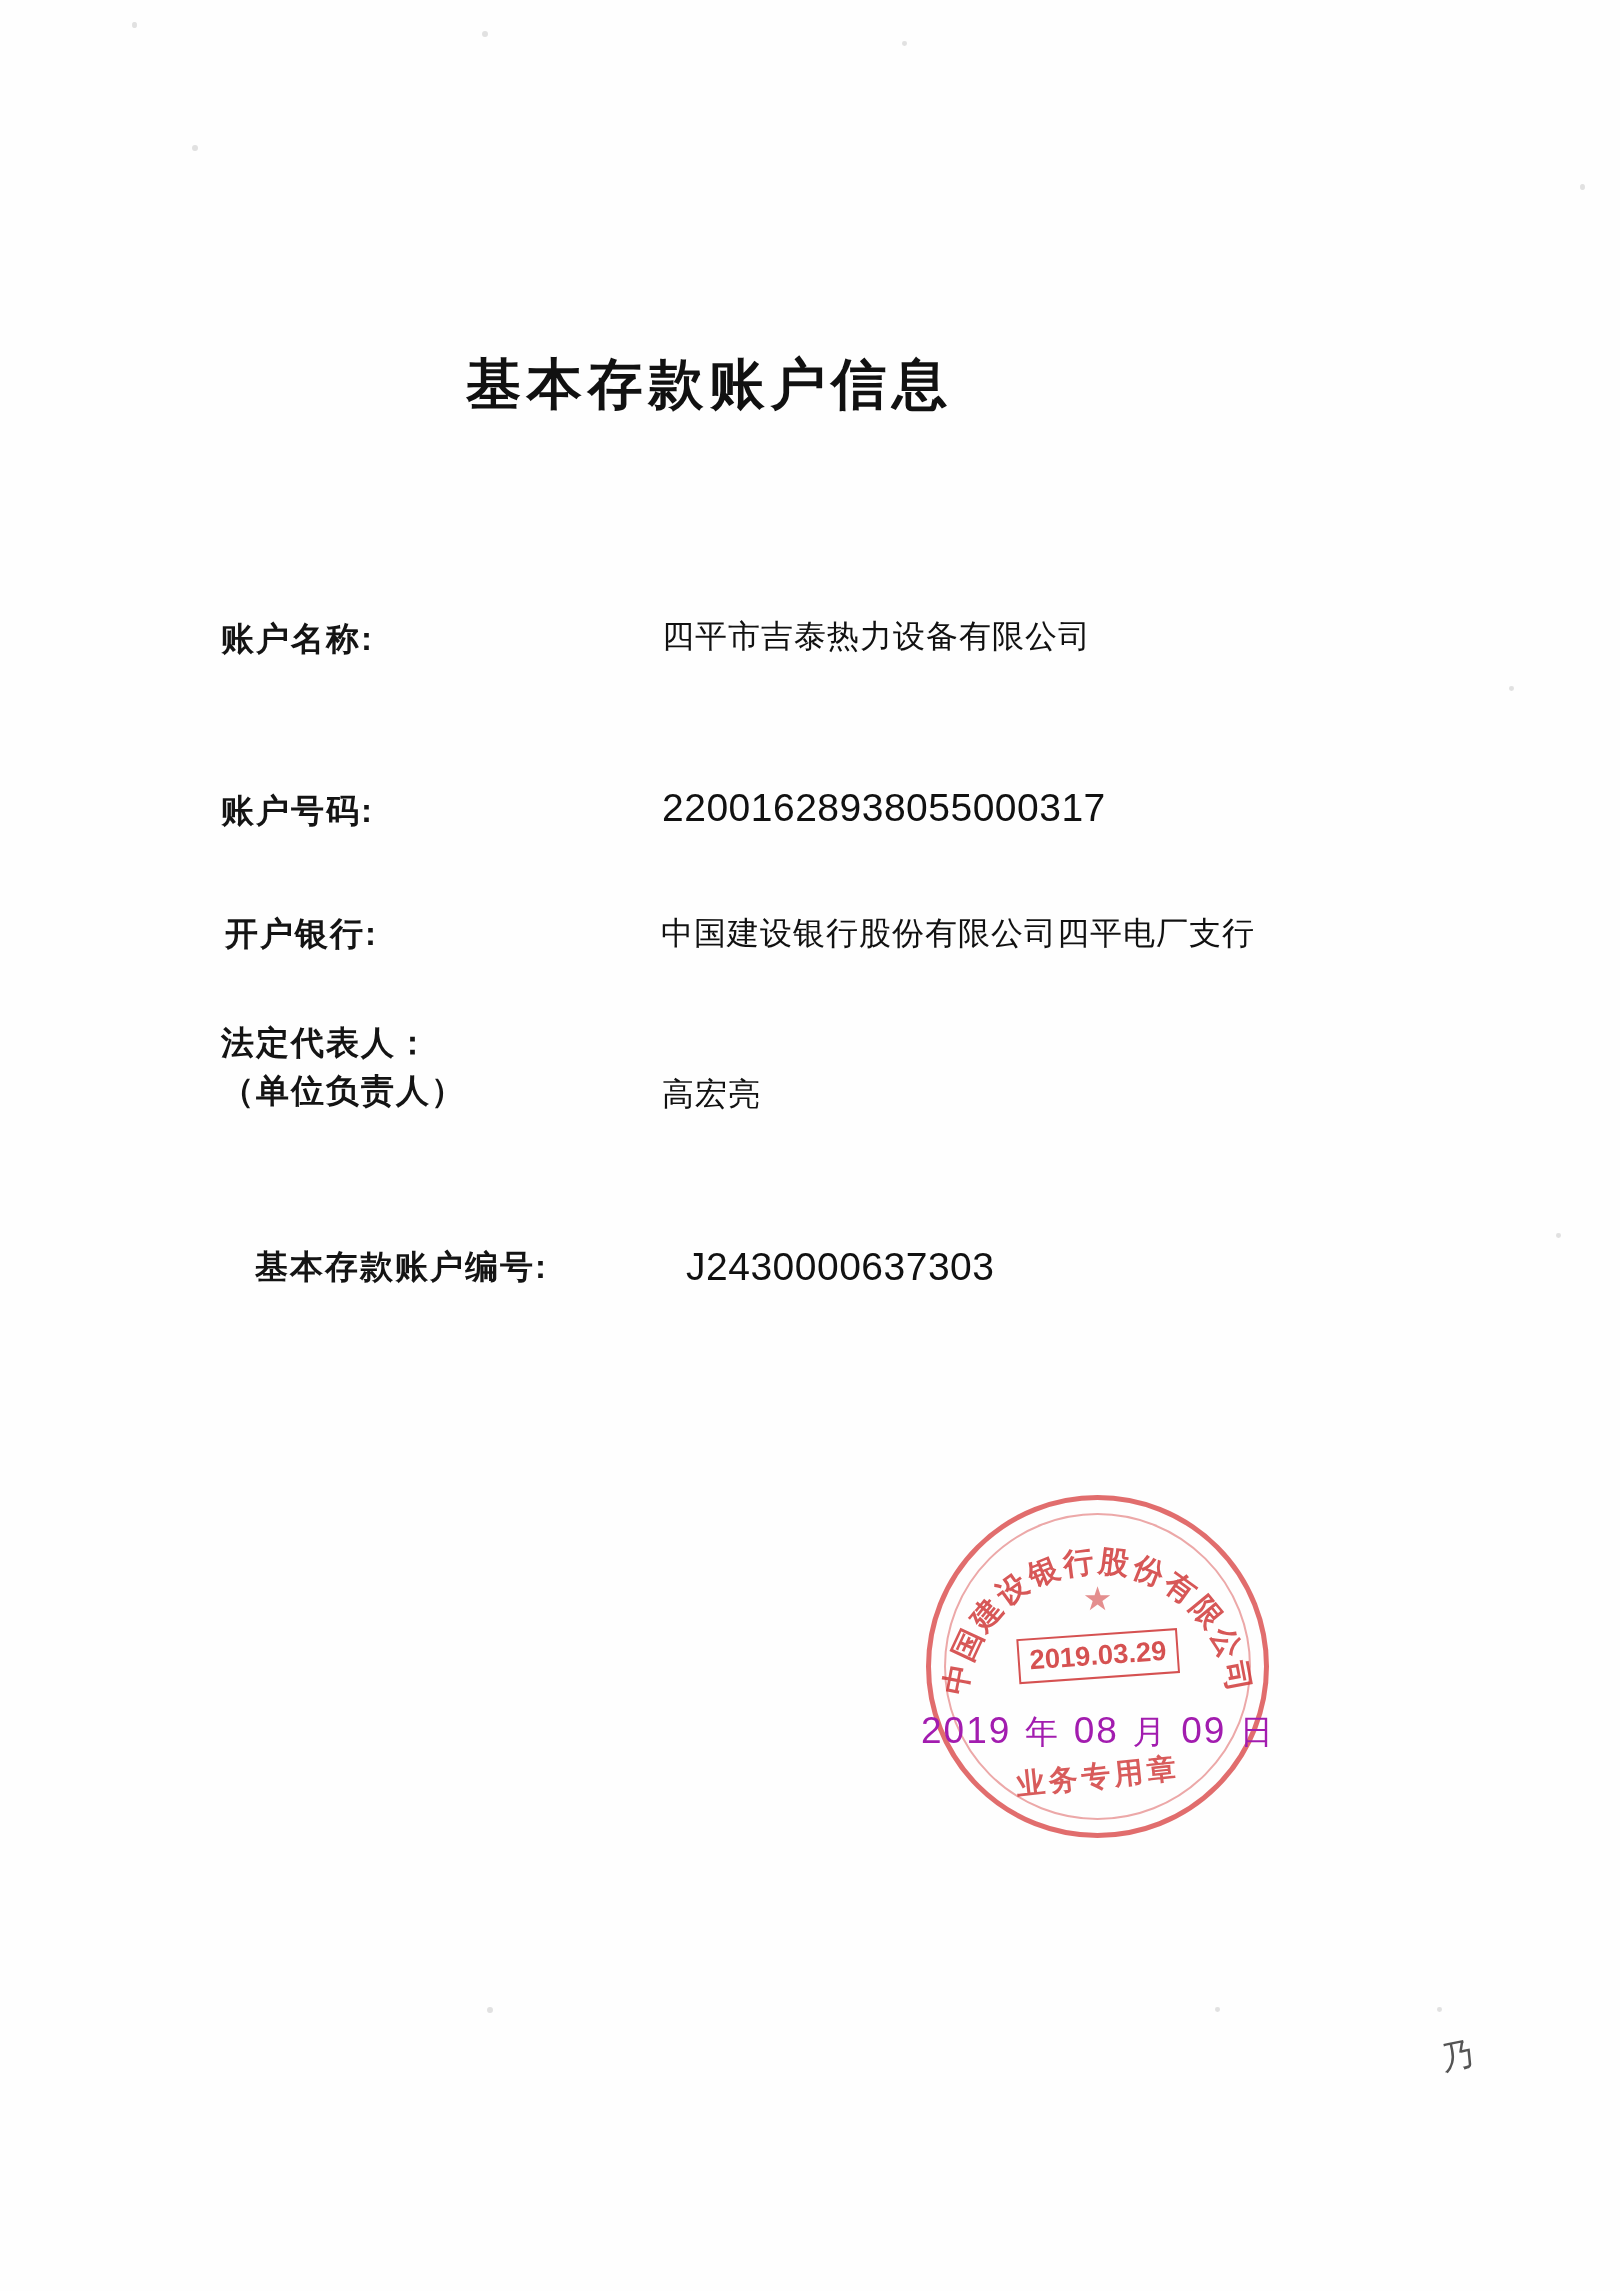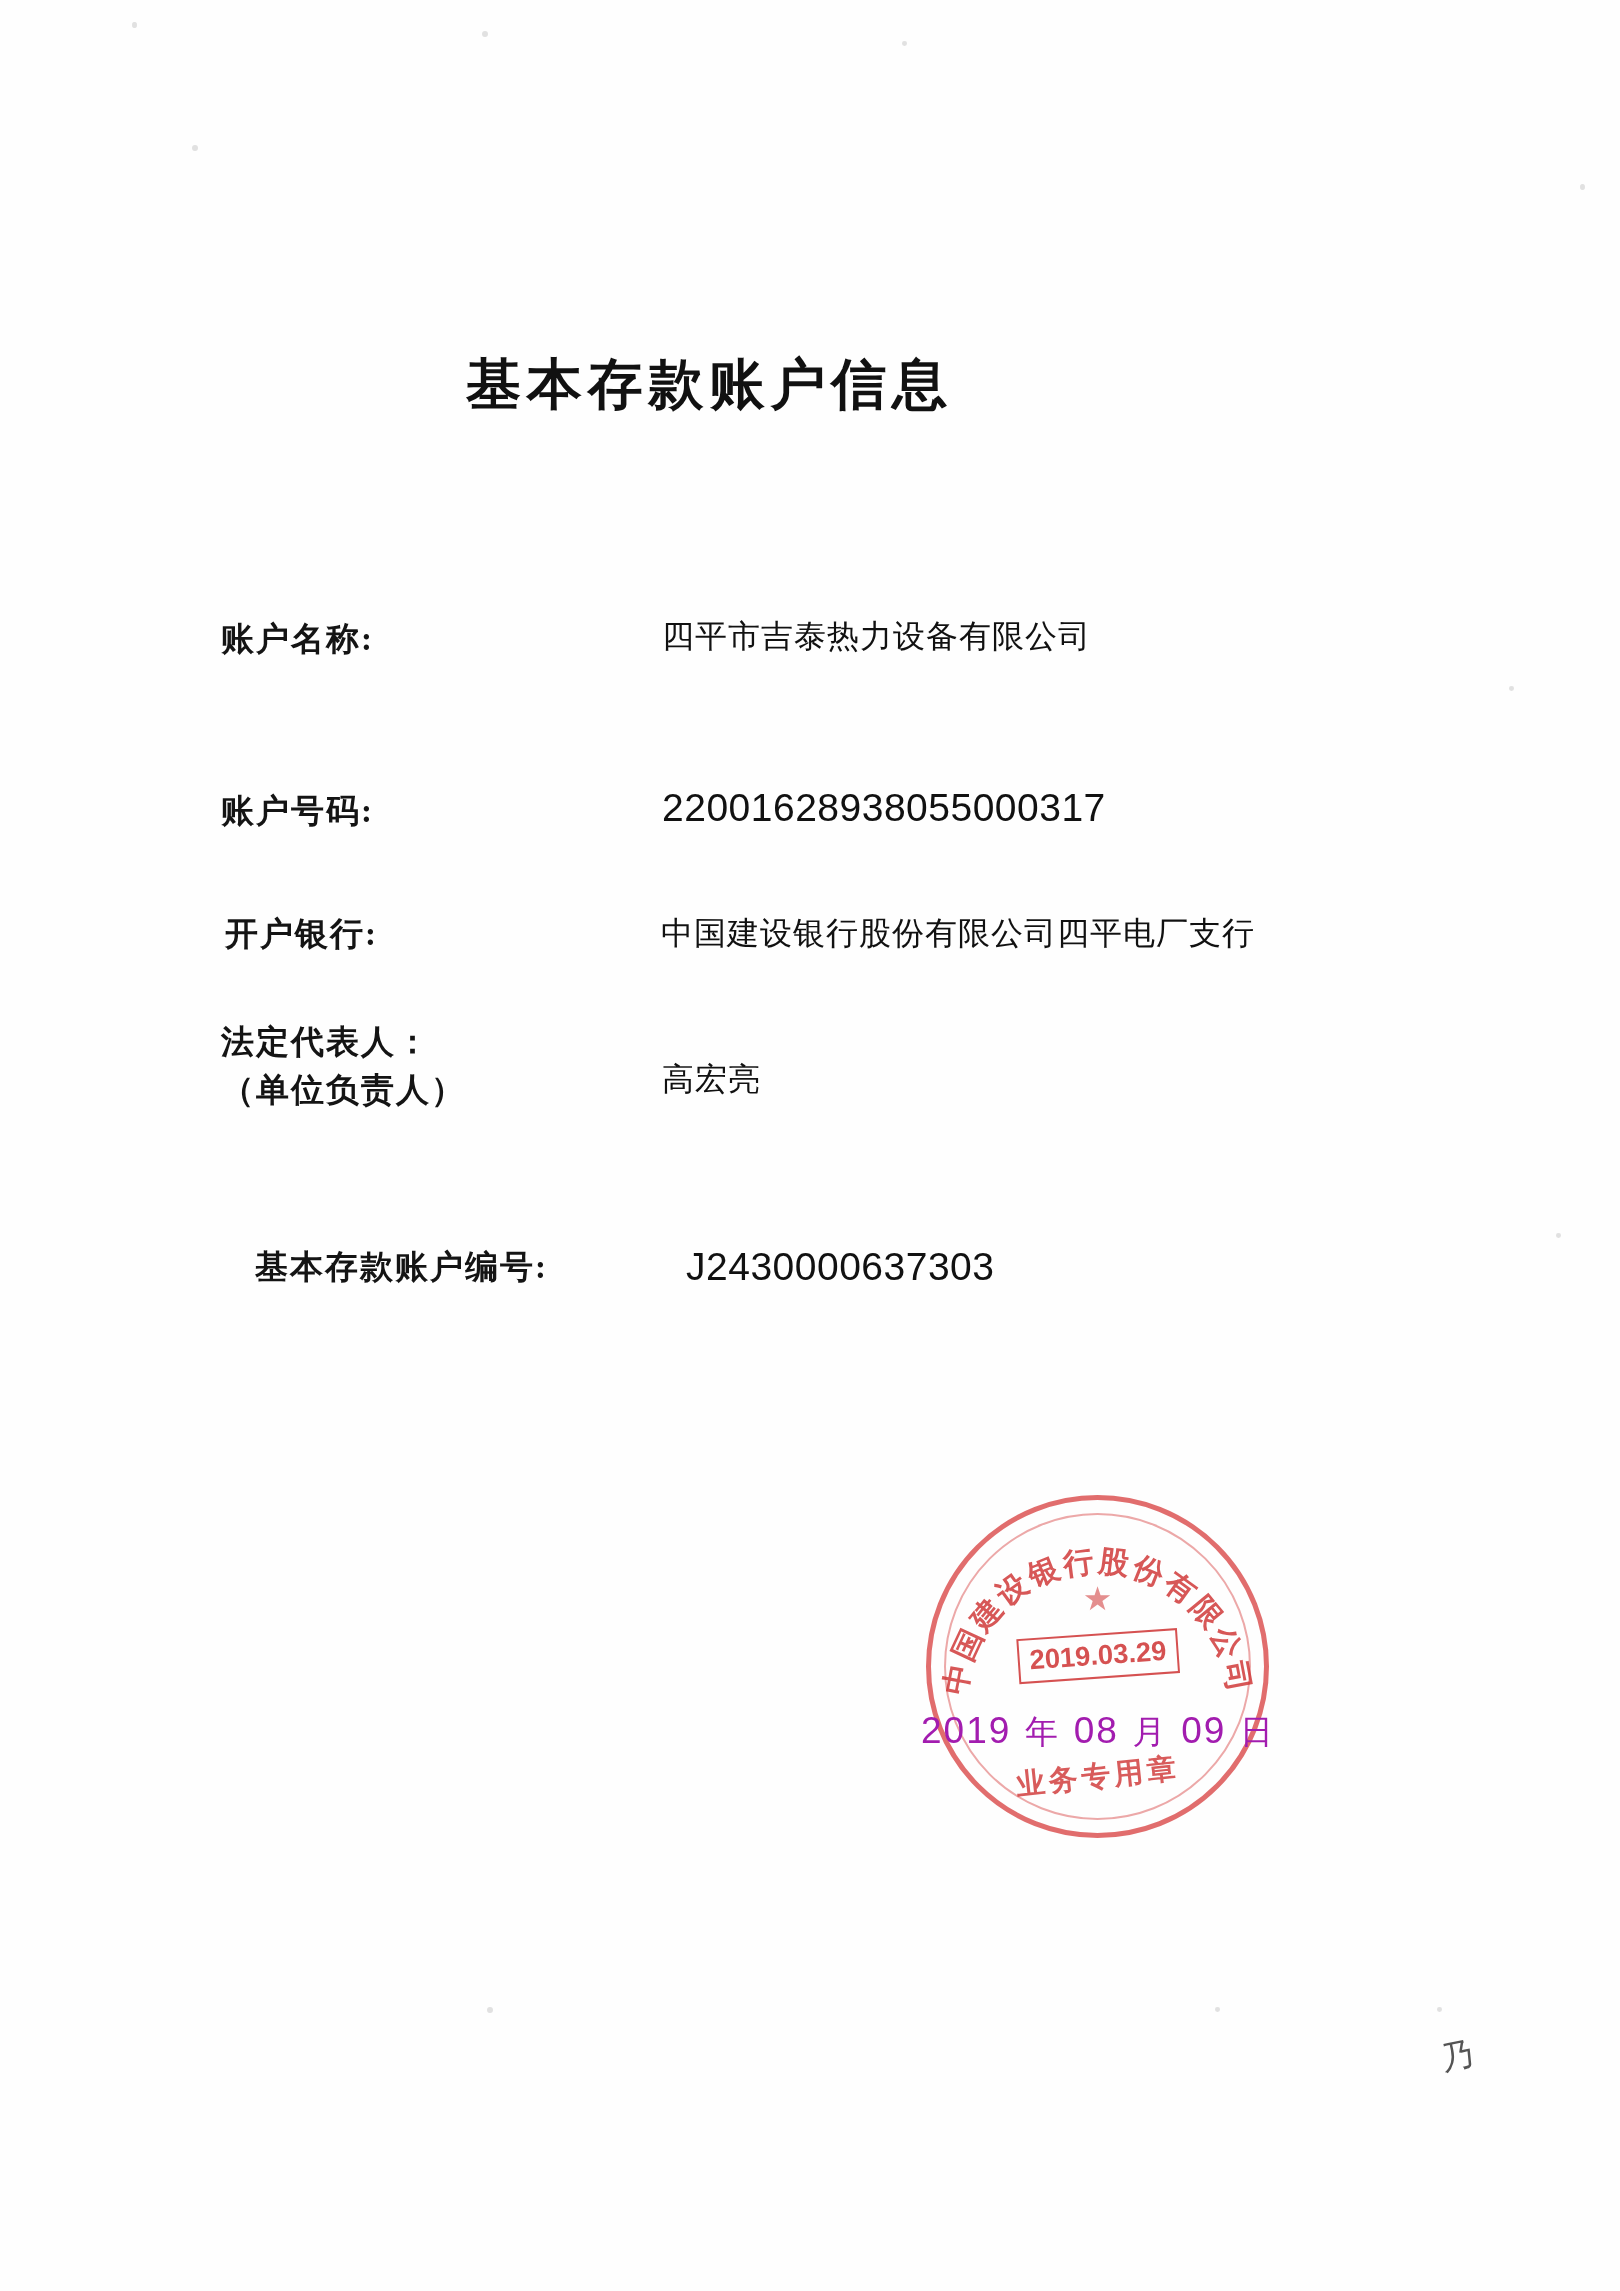--- a/index.html
+++ b/index.html
@@ -44,21 +44,21 @@
     position: absolute;
     display: flex;
     align-items: flex-start;
   }
   .field-label {
     font-size: 33px;
     font-weight: 700;
     letter-spacing: 2px;
     color: #141414;
     white-space: nowrap;
-    font-family: Liberation Serif, serif;
+    font-family: Liberation Sans, sans-serif;
   }
   .field-value {
     font-size: 32px;
     font-weight: 400;
     color: #111;
     white-space: nowrap;
     letter-spacing: 1px;
     font-family: "DejaVu Serif", "Liberation Serif", serif;
   }
   .value-num {
@@ -75,21 +75,21 @@
   #row-account-number .field-value { position: absolute; left: 441px; top: -2.9px; }
 
   #row-bank { top: 912px; left: 225px; }
   #row-bank .field-value { position: absolute; left: 436px; top: 0px; }
 
   #row-legal { top: 1019px; left: 221px; }
   .legal-label-block {
     display: block;
     line-height: 1.45;
   }
-  #row-legal .field-value { position: absolute; left: 441px; top: 39px; }
+  #row-legal .field-value { position: absolute; left: 441px; top: 54px; }
 
   #row-basic-no { top: 1245px; left: 211px; margin-left: 44px; }
   #row-basic-no .field-value { position: absolute; left: 431px; top: 0px; }
 
   
   .date-line {
     position: absolute;
     top: 1710px;
     left: 921px;
     font-size: 37px;

